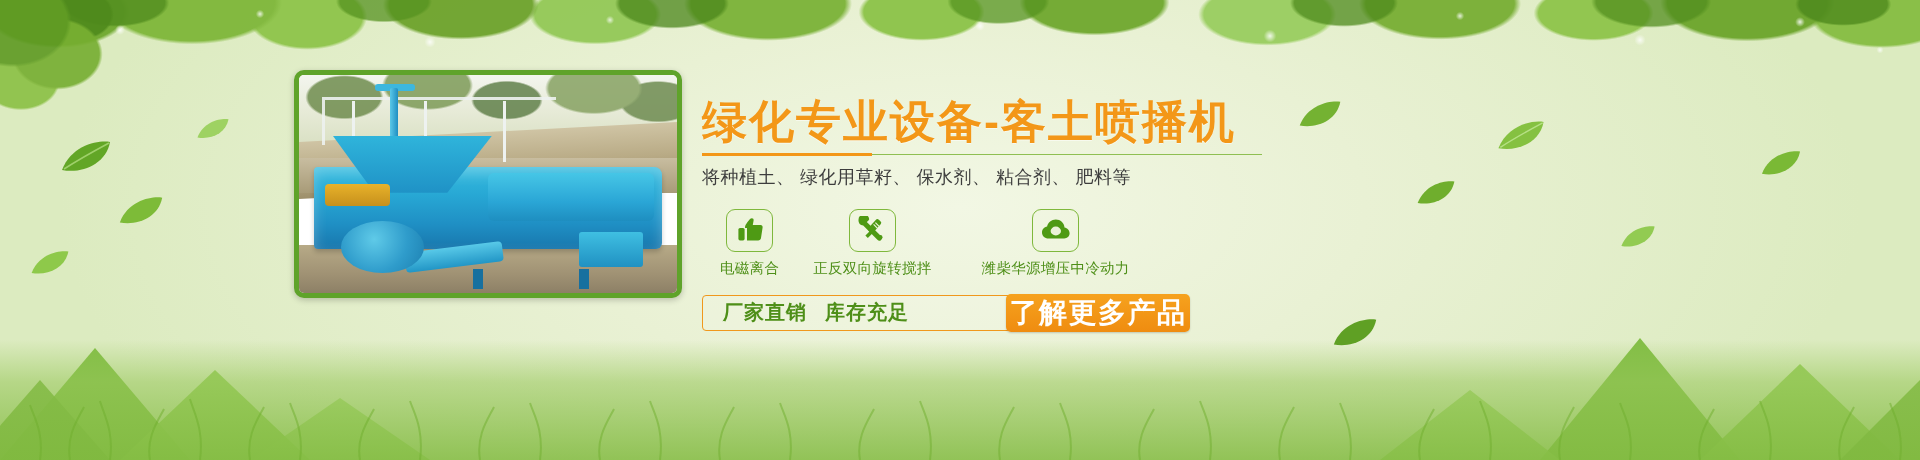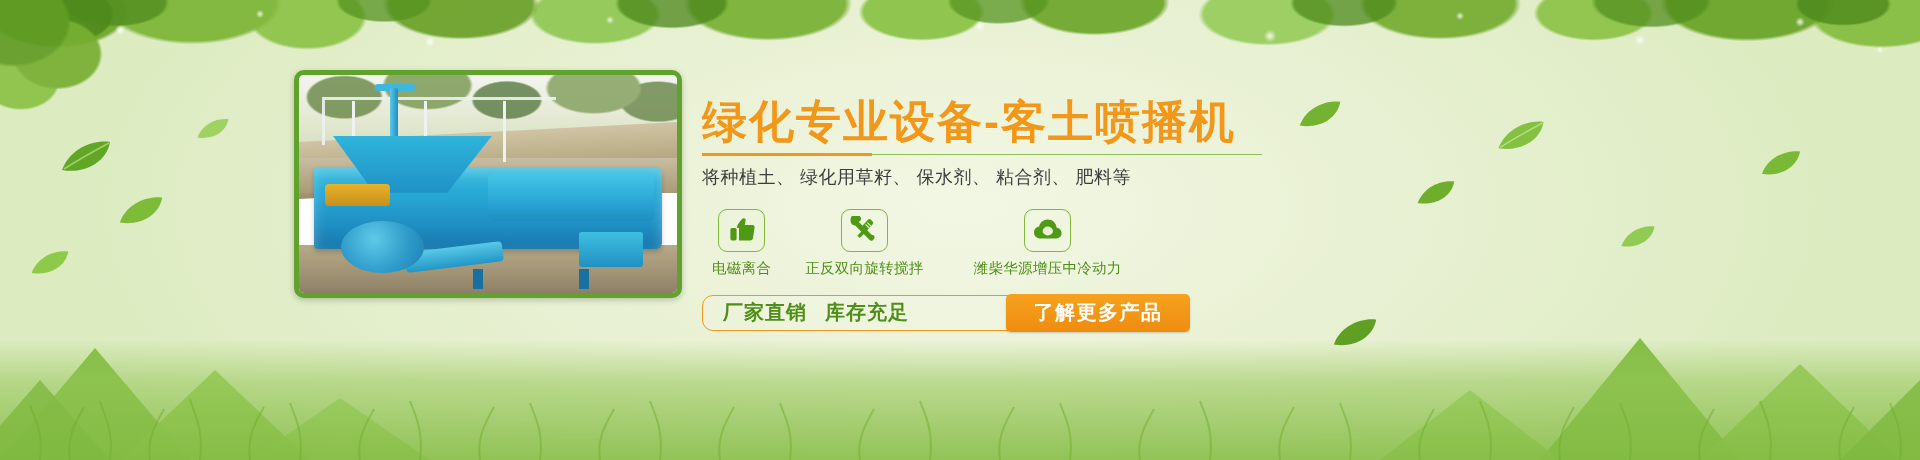--- a/index.html
+++ b/index.html
@@ -213,40 +213,40 @@
 
   .features { display:flex; margin-top:18px; }
   .feature { text-align:center; }
   .feature-ic {
     width:47px; height:43px; border:1.6px solid #7fb83c; border-radius:9px;
     display:flex; align-items:center; justify-content:center;
     margin:0 auto 7px auto; background:transparent;
   }
   .feature-label { font-size:14.5px; color:#4e8f18; white-space:nowrap; letter-spacing:.3px; }
 
-  .f1 { margin-left:10px; }
+  .f1 { margin-left:18px; }
   .f2 { margin-left:34px; }
   .f3 { margin-left:50px; }
 
   .ctabar {
     margin-top:17px; width:487px; height:36px;
-    border:1.6px solid #f0981c; border-radius:11px;
+    border:1.6px solid #f0981c; border-radius:4px;
     display:flex; align-items:center; position:relative;
     background:rgba(255,255,255,.12);
   }
   .cta-texts { display:flex; align-items:center; padding-left:20px; flex:1; }
   .cta-t { font-size:20px; color:#4e8f18; font-weight:bold; letter-spacing:1px; white-space:nowrap; }
   .cta-t + .cta-t { margin-left:18px; }
   .cta-btn {
     position:absolute; right:-2px; top:-2px;
     width:184px; height:38px;
     background:linear-gradient(to bottom,#f6a21e,#ef8c10);
     border-radius:5px;
     display:flex; align-items:center; justify-content:center;
-    font-size:20px; font-weight:bold; color:#ffffff; letter-spacing:1.5px;
+    font-size:28px; font-weight:bold; color:#ffffff; letter-spacing:1.5px;
     box-shadow:0 1px 2px rgba(0,0,0,.18);
     cursor:pointer; white-space:nowrap;font-family:Liberation Mono, monospace;
   }
 </style>
 </head>
 <body>
 
 <div class="banner">
 
   <div class="foliage-top"></div>

